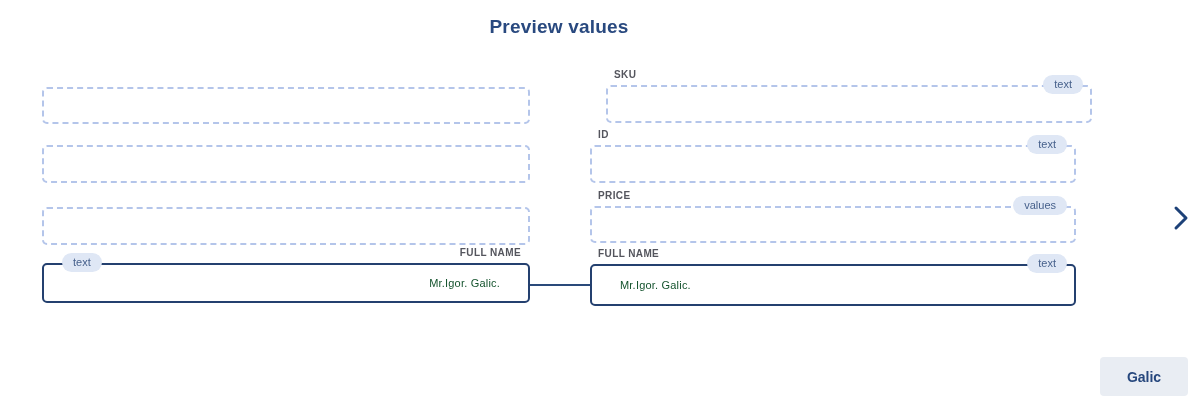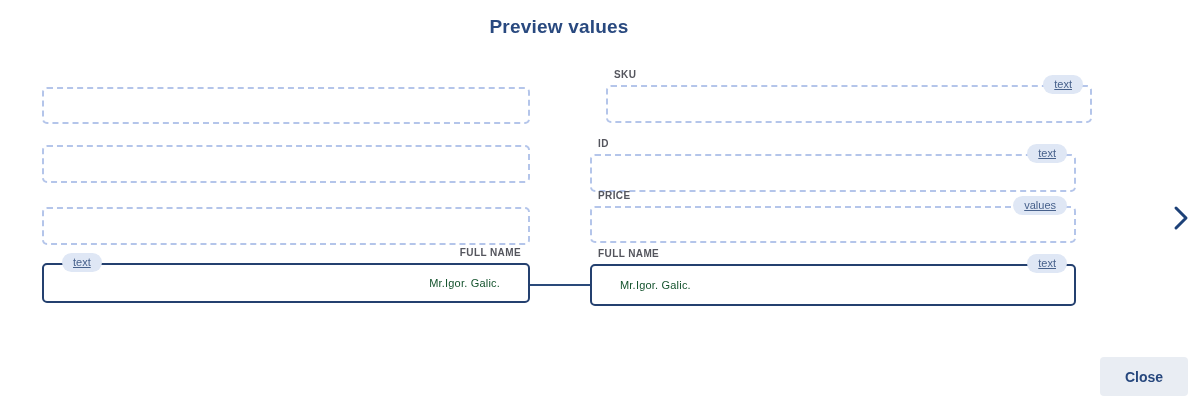--- a/index.html
+++ b/index.html
@@ -33,21 +33,20 @@
   }
   .box.dashed { border: 2px dashed #b4c5ea; }
   .box.solid  { border: 2px solid  #24406f; }
 
   .badge {
     position: absolute; top: -10px; z-index: 2;
     height: 19px; line-height: 19px; padding: 0 11px;
     background: #dfe7f5; color: #47618c;
     font-size: 11px; border-radius: 10px;
     white-space: nowrap;
-    text-decoration: underline;
   }
   .badge-right { right: 9px; }
   .badge-left  { left: 20px; }
 
   .value {
     position: absolute; left: 0; right: 0; top: 0; bottom: 0;
     display: flex; align-items: center;
     font-size: 11px; color: #14532d; letter-spacing: 0.2px;
     pointer-events: none;
   }
@@ -55,21 +54,21 @@
   .value.align-left  { justify-content: flex-start; padding-left: 30px; }
 
   
   .lf1 { left: 42px; top: 87px;  width: 488px; height: 37px; }
   .lf2 { left: 42px; top: 145px; width: 488px; height: 38px; }
   .lf3 { left: 42px; top: 207px; width: 488px; height: 38px; }
   .lf4 { left: 42px; top: 263px; width: 488px; height: 40px; }
 
   
   .rf1 { left: 590px; top: 85px;  width: 486px; height: 38px; margin-left: 16px; }
-  .rf2 { left: 590px; top: 154px; width: 486px; height: 38px; }
+  .rf2 { left: 590px; top: 145px; width: 486px; height: 38px; }
   .rf3 { left: 590px; top: 206px; width: 486px; height: 37px; }
   .rf4 { left: 590px; top: 264px; width: 486px; height: 42px; }
 
   .connector {
     position: absolute; left: 530px; top: 284px;
     width: 60px; height: 2px; background: #2a4a7a;
   }
 
   .next-chevron {
     position: absolute; left: 1168px; top: 203px;
@@ -142,15 +141,15 @@
   </div>
 
   <button class="next-chevron">
     <span>
       <svg width="16" height="26" viewBox="0 0 16 26">
         <polyline points="3,3 13,13 3,23" fill="none" stroke="#1d4178" stroke-width="3" stroke-linecap="round" stroke-linejoin="round"></polyline>
       </svg>
     </span>
   </button>
 
-  <button class="close-btn">Close</button>
+  <button class="close-btn">Galic</button>
 
 </div>
 
 </body></html>

